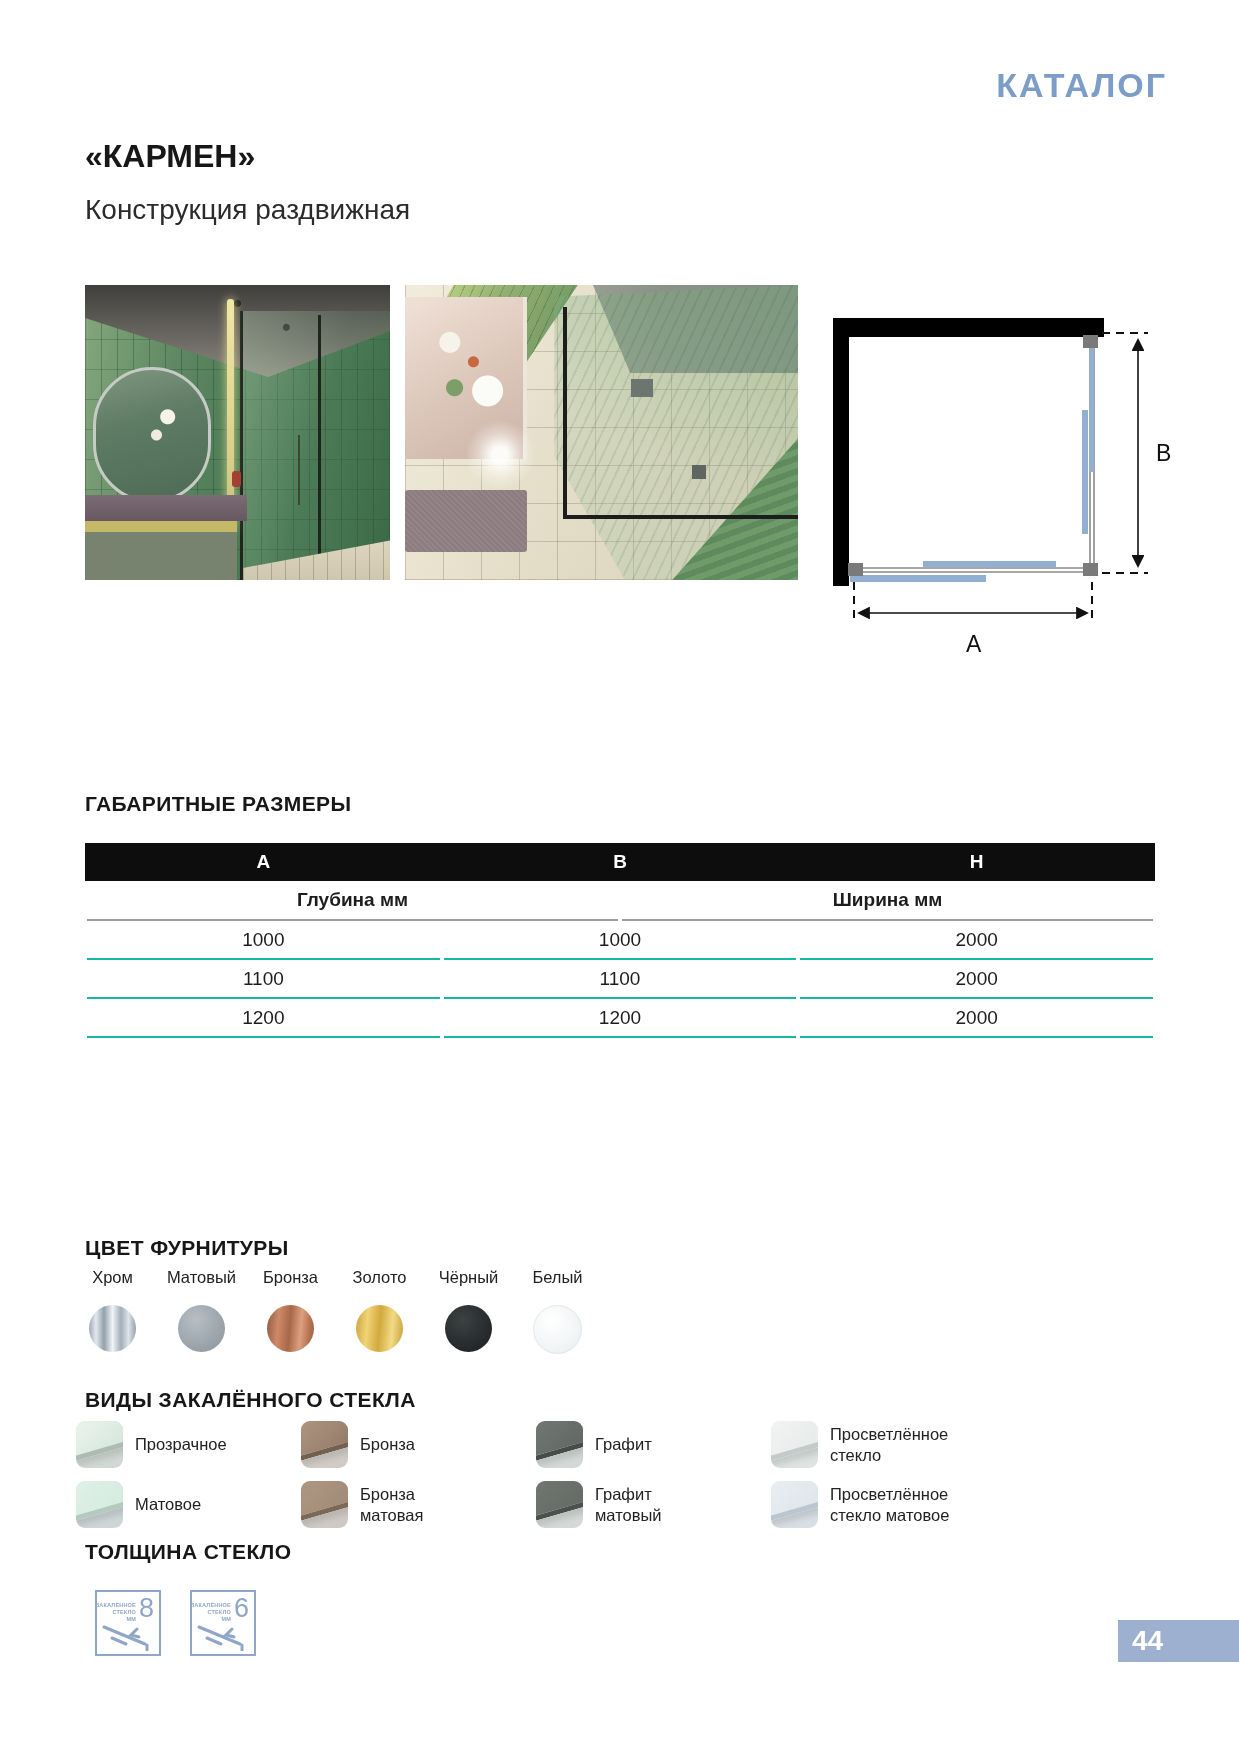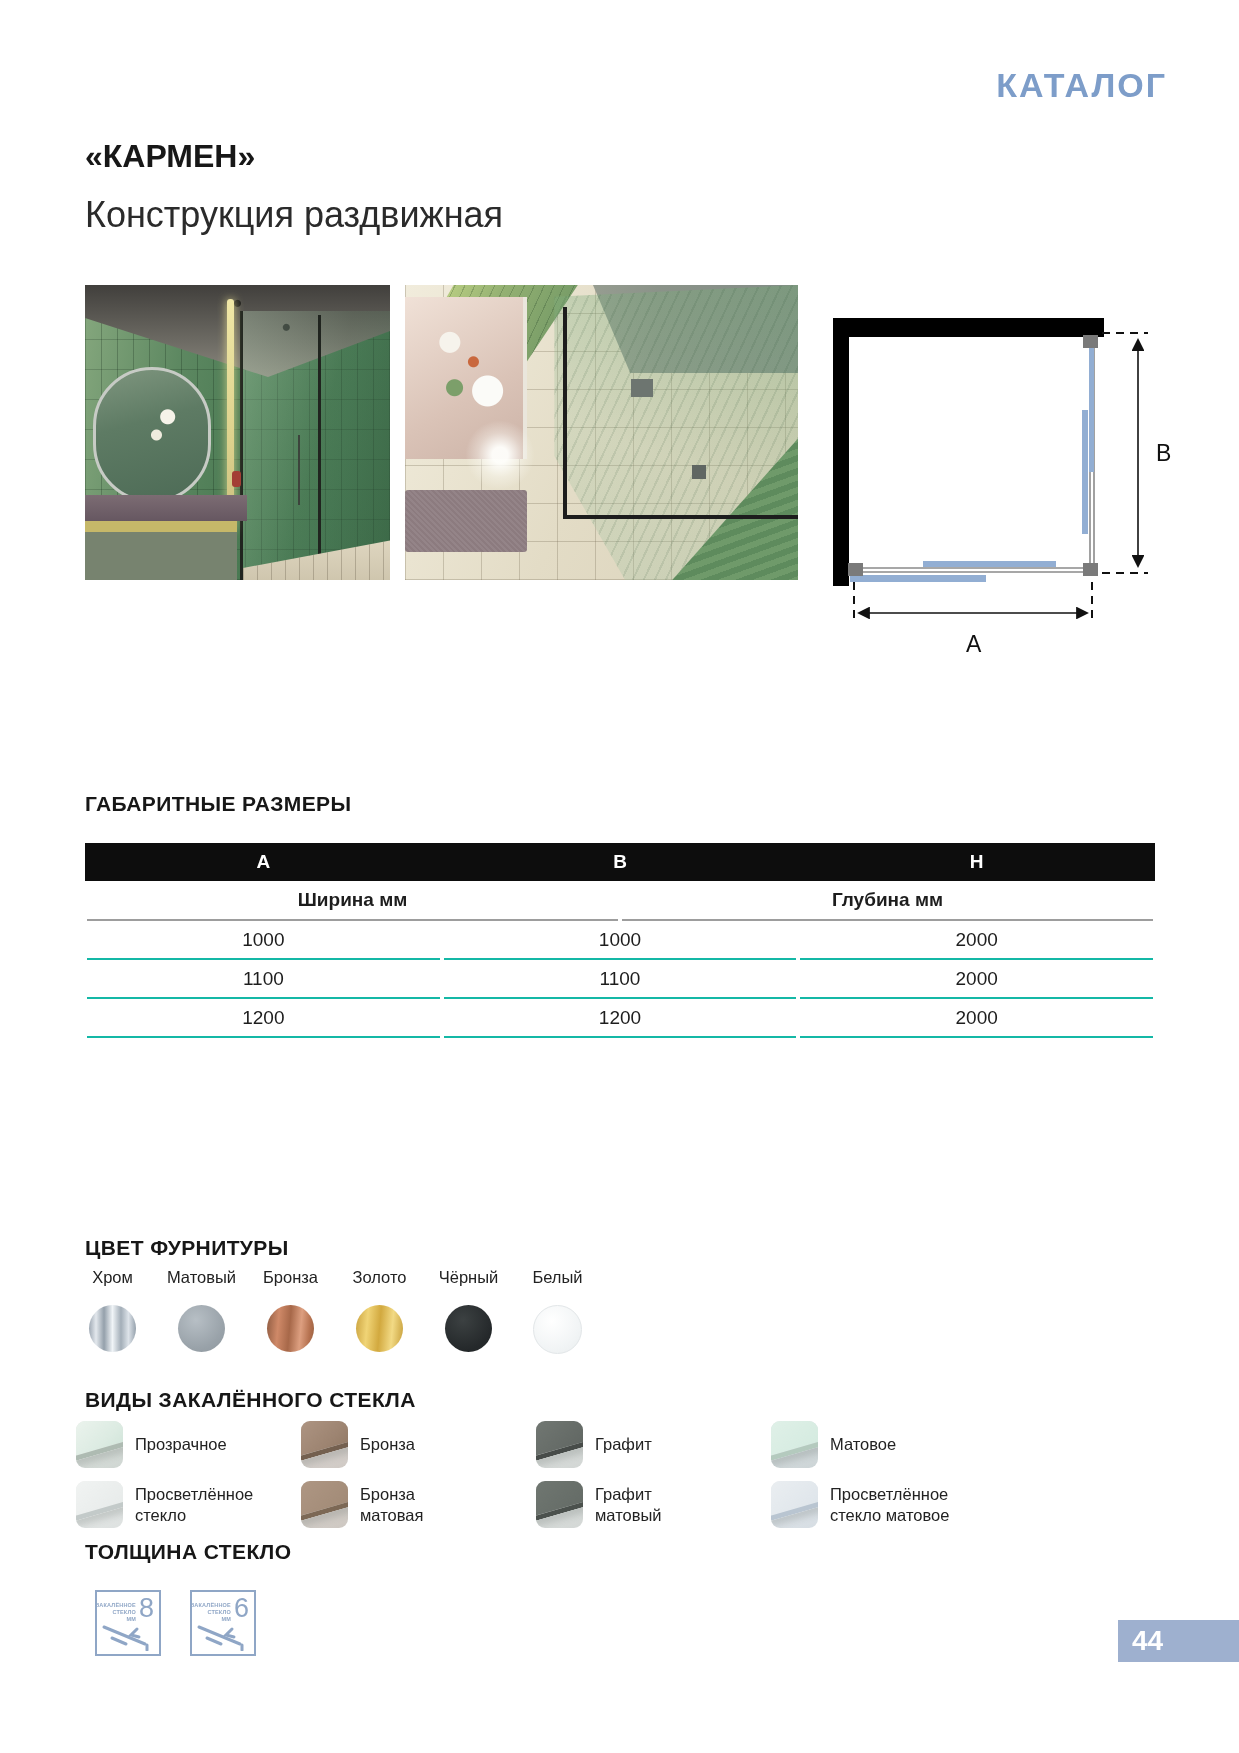--- a/index.html
+++ b/index.html
@@ -3,21 +3,21 @@
 <meta charset="utf-8">
 <style>
   html,body{margin:0;padding:0;background:#fff;}
   .page{position:relative;width:1239px;height:1753px;background:#fff;overflow:hidden;
         font-family:"Liberation Sans",sans-serif;color:#1d1d1d;}
 
   
   .catalog-header{position:absolute;top:66px;right:72px;font-size:34px;font-weight:600;
         letter-spacing:2px;color:#7d9dc9;}
   .title{position:absolute;left:85px;top:138px;font-size:32px;font-weight:700;color:#171717;margin:0;}
-  .subtitle{position:absolute;left:85px;top:194px;font-size:36px;font-weight:400;color:#2b2b2b;}
+  .subtitle{position:absolute;left:85px;top:194px;font-size:28px;font-weight:400;color:#2b2b2b;}
 
   
   .photo{position:absolute;top:285px;height:295px;overflow:hidden;background:#cfd8c8;}
   .photo *{position:absolute;}
   .photo1{left:85px;width:305px;}
   .photo2{left:405px;width:393px;}
 
   .p1-base{inset:0;background:
       repeating-linear-gradient(90deg,rgba(15,35,20,.26) 0 1px,transparent 1px 16px),
       repeating-linear-gradient(0deg,rgba(15,35,20,.20) 0 1px,transparent 1px 30px),
@@ -235,22 +235,22 @@
   </div>
 
   <div class="section-heading" id="dims-heading">ГАБАРИТНЫЕ РАЗМЕРЫ</div>
   <div class="dims-table">
     <div class="dt-header">
       <div class="dt-cell">A</div>
       <div class="dt-cell">B</div>
       <div class="dt-cell">H</div>
     </div>
     <div class="dt-row dt-sub">
+      <div class="dt-cell">Глубина мм</div>
       <div class="dt-cell">Ширина мм</div>
-      <div class="dt-cell">Глубина мм</div>
     </div>
     <div class="dt-row dt-data">
       <div class="dt-cell">1000</div>
       <div class="dt-cell">1000</div>
       <div class="dt-cell">2000</div>
     </div>
     <div class="dt-row dt-data">
       <div class="dt-cell">1100</div>
       <div class="dt-cell">1100</div>
       <div class="dt-cell">2000</div>
@@ -297,27 +297,27 @@
       <div class="gt-label">Прозрачное</div>
     </div>
     <div class="gt-item">
       <div class="gt-swatch gs-bronze"></div>
       <div class="gt-label">Бронза</div>
     </div>
     <div class="gt-item">
       <div class="gt-swatch gs-graphite"></div>
       <div class="gt-label">Графит</div>
     </div>
-    <div class="gt-item">
-      <div class="gt-swatch gs-frost"></div>
-      <div class="gt-label">Матовое</div>
-    </div>
     <div class="gt-item wide">
       <div class="gt-swatch gs-light"></div>
       <div class="gt-label">Просветлённое стекло</div>
+    </div>
+    <div class="gt-item">
+      <div class="gt-swatch gs-frost"></div>
+      <div class="gt-label">Матовое</div>
     </div>
     <div class="gt-item">
       <div class="gt-swatch gs-bronze-m"></div>
       <div class="gt-label">Бронза матовая</div>
     </div>
     <div class="gt-item">
       <div class="gt-swatch gs-graphite-m"></div>
       <div class="gt-label">Графит матовый</div>
     </div>
     <div class="gt-item wide">

